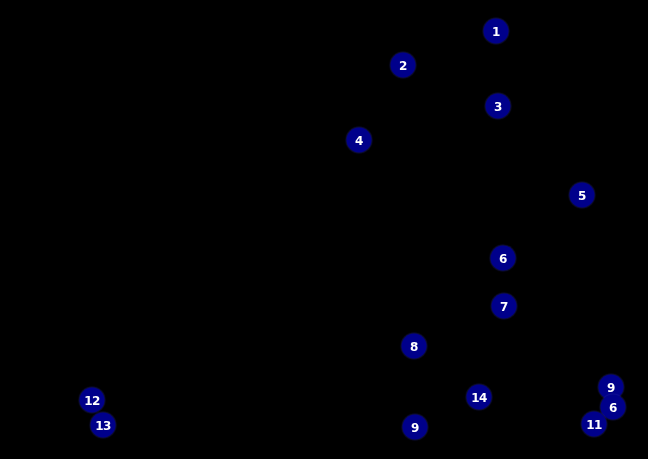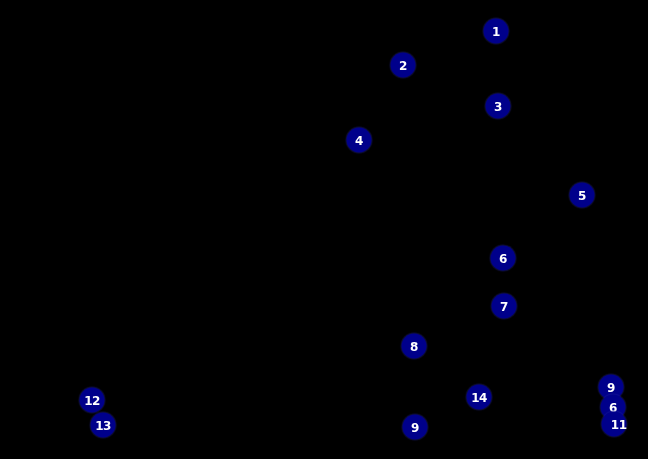--- a/index.html
+++ b/index.html
@@ -64,21 +64,21 @@
     </div>
   <div class="marker" style="left: 414px; top: 346px;">
       <span>8</span>
     </div>
   <div class="marker" style="left: 611px; top: 387px;">
       <span>9</span>
     </div>
   <div class="marker" style="left: 613px; top: 407px;">
       <span>6</span>
     </div>
-  <div class="marker" style="left: 614px; top: 424px; justify-content: flex-end;">
+  <div class="marker" style="left: 594px; top: 424px;">
       <span>11</span>
     </div>
   <div class="marker" style="left: 92px; top: 400px;">
       <span>12</span>
     </div>
   <div class="marker" style="left: 103px; top: 425px;">
       <span>13</span>
     </div>
   <div class="marker" style="left: 473px; top: 397px; margin-left: 6px;">
       <span>14</span>

